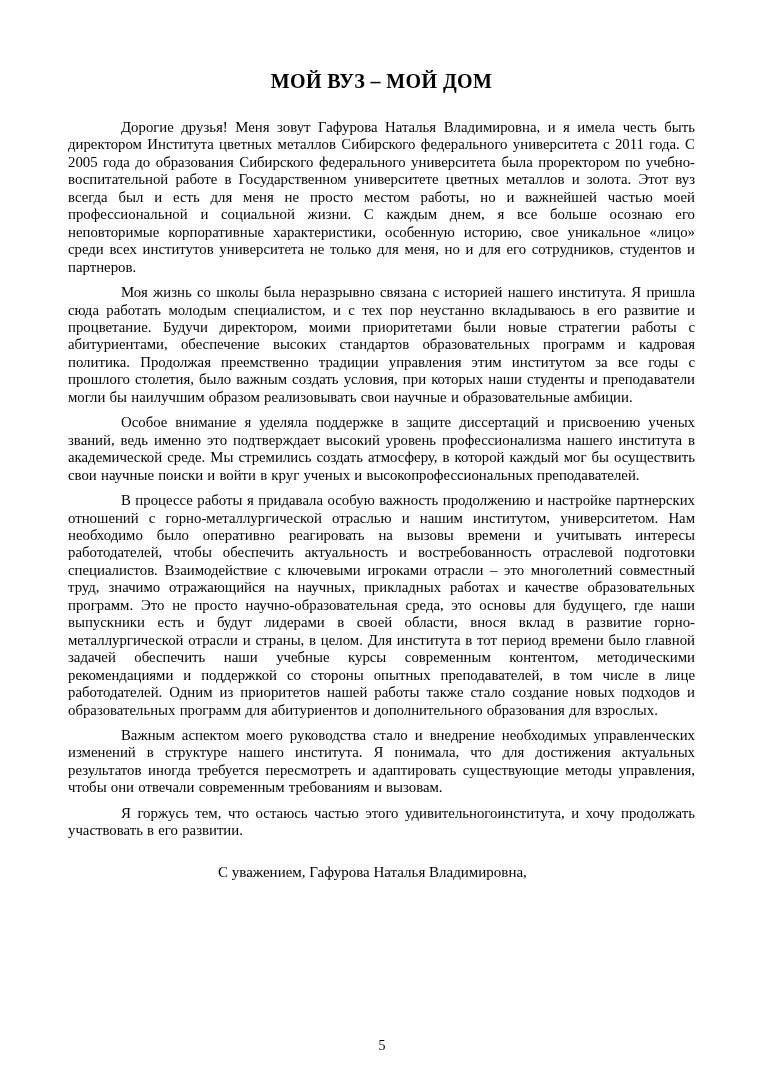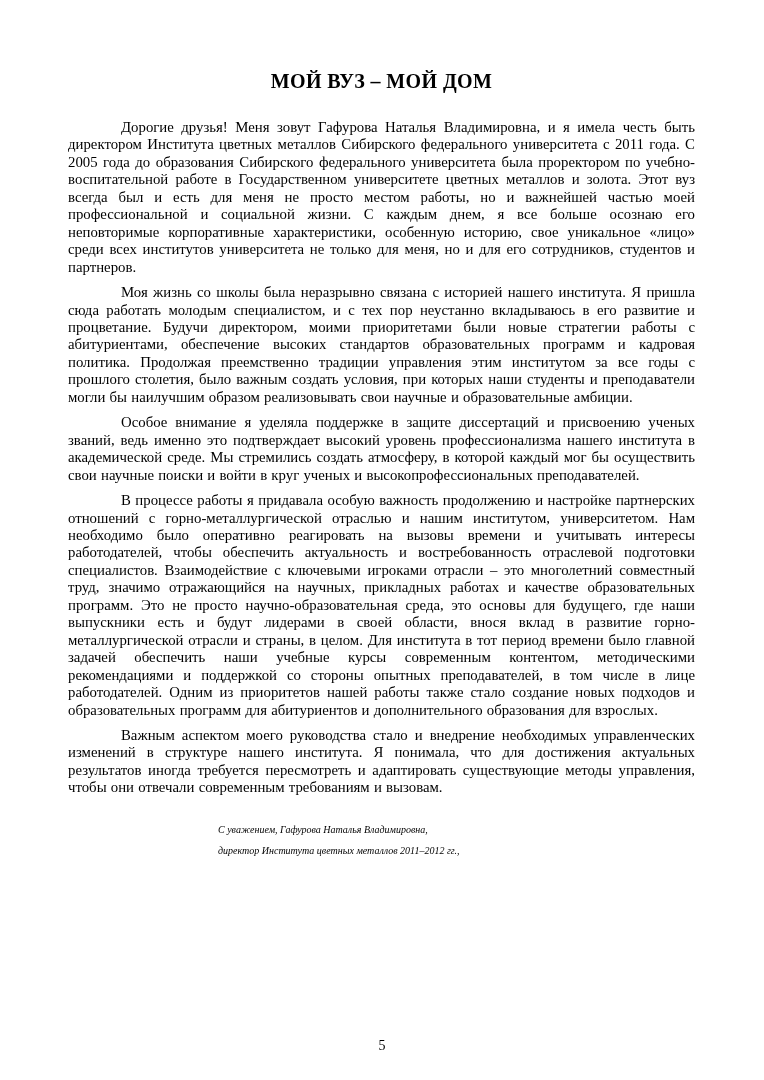--- a/index.html
+++ b/index.html
@@ -36,22 +36,21 @@
     margin: 8px;
     text-align: justify;
     text-indent: 53px;
     font-size: 14.8px;
     line-height: 17.45px;
     word-spacing: 0.5px;
   }
   .signature {
     margin-top: 22px;
     margin-left: 158px;
-    font-style: italic;
-    font-size: 10px;
+    font-size: 15px;
     line-height: 21.5px;
   }
   .signature-line {
     white-space: nowrap;
   }
   .page-number {
     position: absolute;
     left: 0;
     bottom: 27px;
     width: 100%;
@@ -65,21 +64,21 @@
 
 <div class="page">
   <div class="content">
     <h1 class="doc-title">МОЙ ВУЗ – МОЙ ДОМ</h1>
 
     <p class="para">Дорогие друзья! Меня зовут Гафурова Наталья Владимировна, и я имела честь быть директором Института цветных металлов Сибирского федерального университета с 2011 года. С 2005 года до образования Сибирского федерального университета была проректором по учебно-воспитательной работе в Государственном университете цветных металлов и золота. Этот вуз всегда был и есть для меня не просто местом работы, но и важнейшей частью моей профессиональной и социальной жизни. С каждым днем, я все больше осознаю его неповторимые корпоративные характеристики, особенную историю, свое уникальное «лицо» среди всех институтов университета не только для меня, но и для его сотрудников, студентов и партнеров.</p>
     <p class="para">Моя жизнь со школы была неразрывно связана с историей нашего института. Я пришла сюда работать молодым специалистом, и с тех пор неустанно вкладываюсь в его развитие и процветание. Будучи директором, моими приоритетами были новые стратегии работы с абитуриентами, обеспечение высоких стандартов образовательных программ и кадровая политика. Продолжая преемственно традиции управления этим институтом за все годы с прошлого столетия, было важным создать условия, при которых наши студенты и преподаватели могли бы наилучшим образом реализовывать свои научные и образовательные амбиции.</p>
     <p class="para">Особое внимание я уделяла поддержке в защите диссертаций и присвоению ученых званий, ведь именно это подтверждает высокий уровень профессионализма нашего института в академической среде. Мы стремились создать атмосферу, в которой каждый мог бы осуществить свои научные поиски и войти в круг ученых и высокопрофессиональных преподавателей.</p>
     <p class="para">В процессе работы я придавала особую важность продолжению и настройке партнерских отношений с горно-металлургической отраслью и нашим институтом, университетом. Нам необходимо было оперативно реагировать на вызовы времени и учитывать интересы работодателей, чтобы обеспечить актуальность и востребованность отраслевой подготовки специалистов. Взаимодействие с ключевыми игроками отрасли – это многолетний совместный труд, значимо отражающийся на научных, прикладных работах и качестве образовательных программ. Это не просто научно-образовательная среда, это основы для будущего, где наши выпускники есть и будут лидерами в своей области, внося вклад в развитие горно-металлургической отрасли и страны, в целом. Для института в тот период времени было главной задачей обеспечить наши учебные курсы современным контентом, методическими рекомендациями и поддержкой со стороны опытных преподавателей, в том числе в лице работодателей. Одним из приоритетов нашей работы также стало создание новых подходов и образовательных программ для абитуриентов и дополнительного образования для взрослых.</p>
     <p class="para">Важным аспектом моего руководства стало и внедрение необходимых управленческих изменений в структуре нашего института. Я понимала, что для достижения актуальных результатов иногда требуется пересмотреть и адаптировать существующие методы управления, чтобы они отвечали современным требованиям и вызовам.</p>
+    <p class="para">Я горжусь тем, что остаюсь частью этого удивительногоинститута, и хочу продолжать участвовать в его развитии.</p>
 
     <div class="signature">
       <div class="signature-line">С уважением, Гафурова Наталья Владимировна,</div>
-      <div class="signature-line">директор Института цветных металлов 2011–2012 гг.,</div>
     </div>
   </div>
 
   <div class="page-number">5</div>
 </div>
 
 </body></html>

